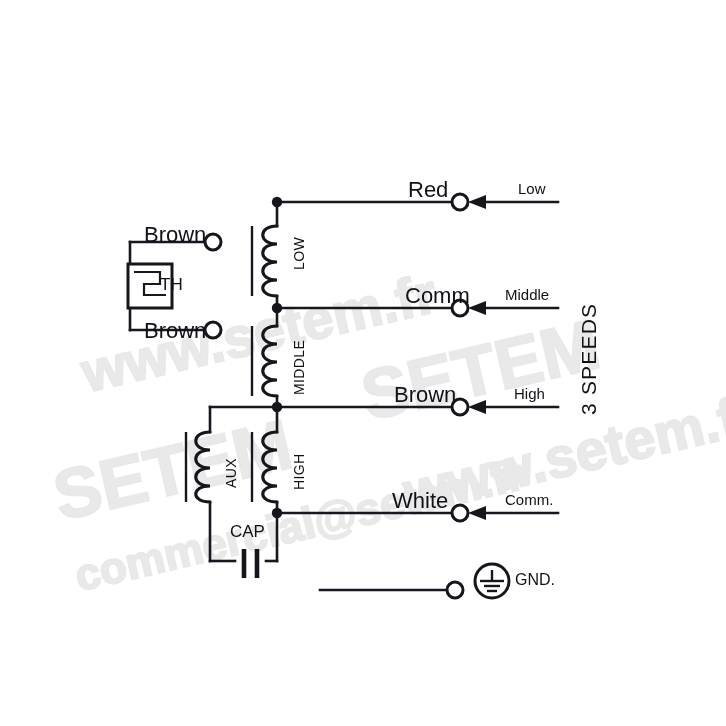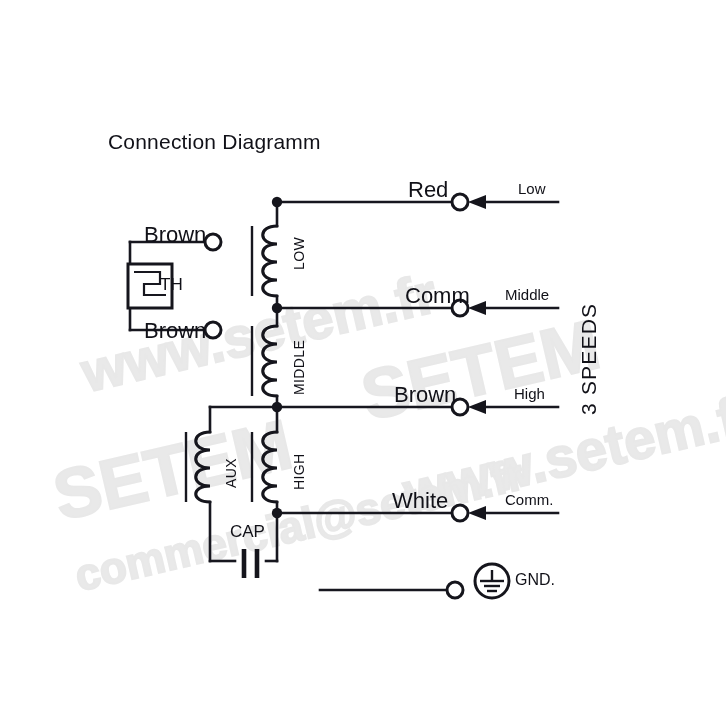--- a/index.html
+++ b/index.html
@@ -261,21 +261,20 @@
     <g>
       <circle class="gnd-circle" cx="492" cy="581" r="17"></circle>
       <line class="gnd-stroke" x1="492" y1="570" x2="492" y2="581"></line>
       <line class="gnd-stroke" x1="480" y1="581" x2="504" y2="581"></line>
       <line class="gnd-stroke" x1="484" y1="586" x2="500" y2="586"></line>
       <line class="gnd-stroke" x1="487" y1="591" x2="497" y2="591"></line>
     </g>
 
   </svg>
 
-  <div class="lbl title-text" style="left:108px; top:131px;">Connection Diagramm</div>
 
   <div class="lbl wire-label" style="left:144px; top:224px;">Brown</div>
   <div class="lbl wire-label" style="left:144px; top:320px;">Brown</div>
   <div class="lbl comp-label" style="left:160px; top:276px;">TH</div>
 
   <div class="lbl comp-label" style="left:230px; top:523px;">CAP</div>
 
   <div class="lbl coil-label" style="left:292px; top:270px;">LOW</div>
   <div class="lbl coil-label" style="left:292px; top:395px;">MIDDLE</div>
   <div class="lbl coil-label" style="left:224px; top:488px;">AUX</div>

